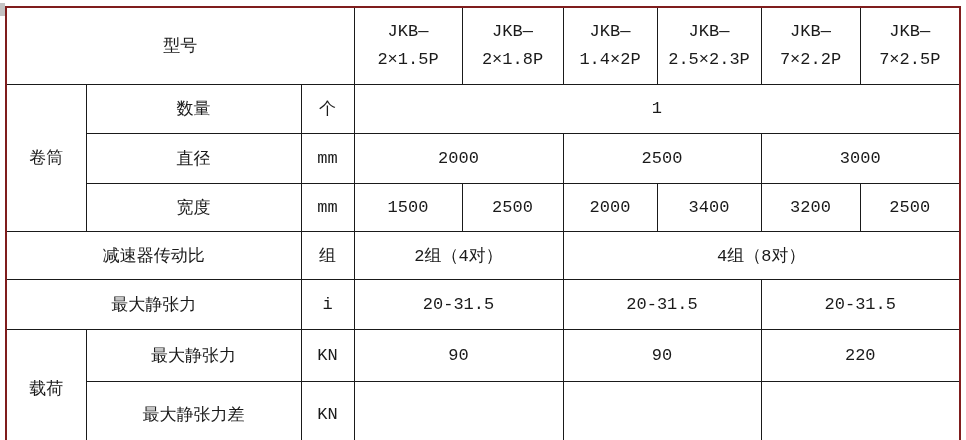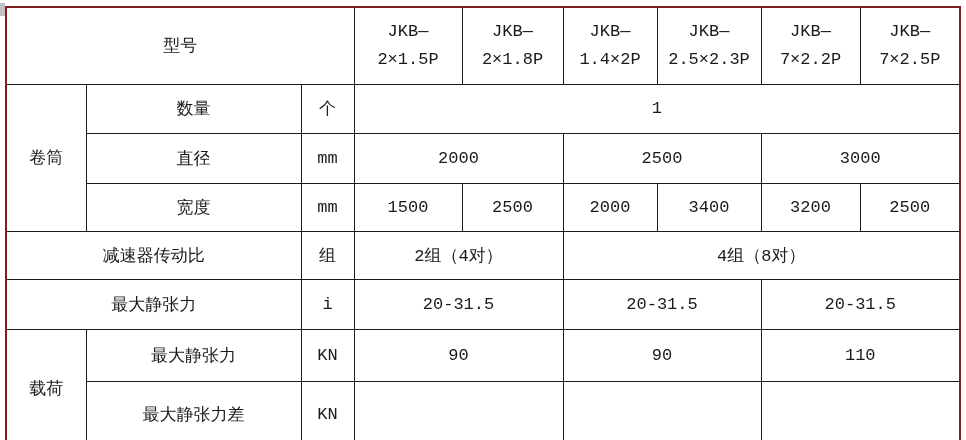--- a/index.html
+++ b/index.html
@@ -129,21 +129,21 @@
     <td colspan="2">20-31.5</td>
     <td colspan="2">20-31.5</td>
   </tr>
 
   <tr class="r-tension">
     <td rowspan="2">载荷</td>
     <td>最大静张力</td>
     <td>KN</td>
     <td colspan="2">90</td>
     <td colspan="2">90</td>
-    <td colspan="2">110</td>
+    <td colspan="2">220</td>
   </tr>
 
   <tr class="r-tensdiff">
     <td>最大静张力差</td>
     <td>KN</td>
     <td colspan="2"></td>
     <td colspan="2"></td>
     <td colspan="2"></td>
   </tr>
 </tbody>

